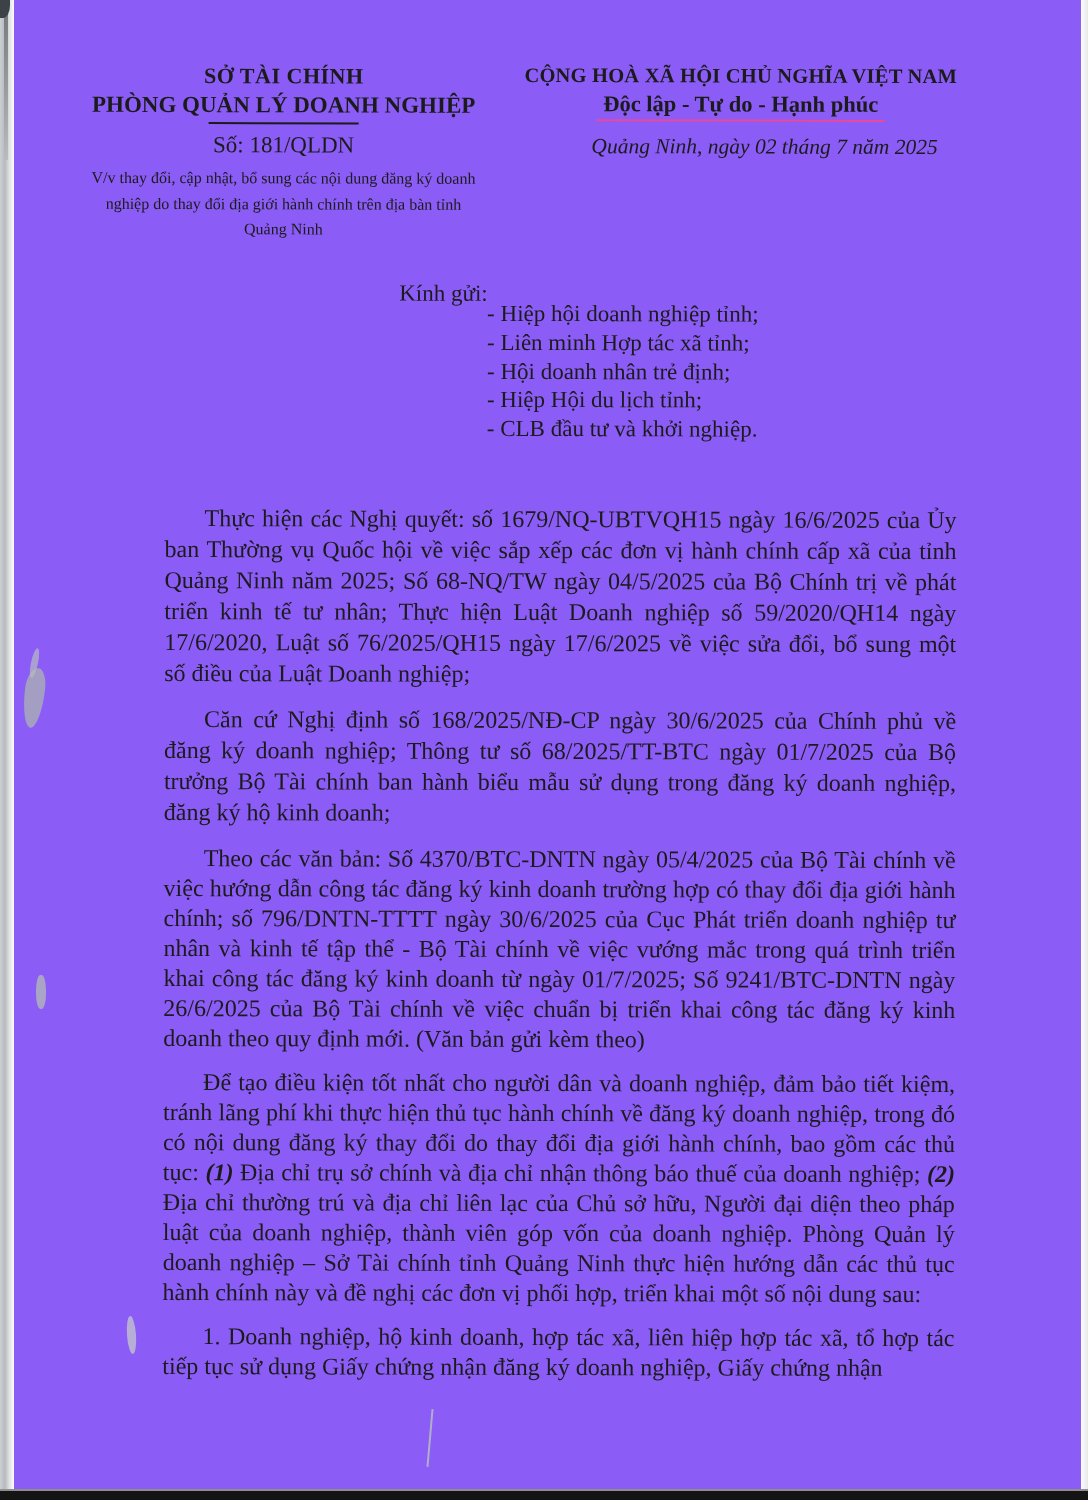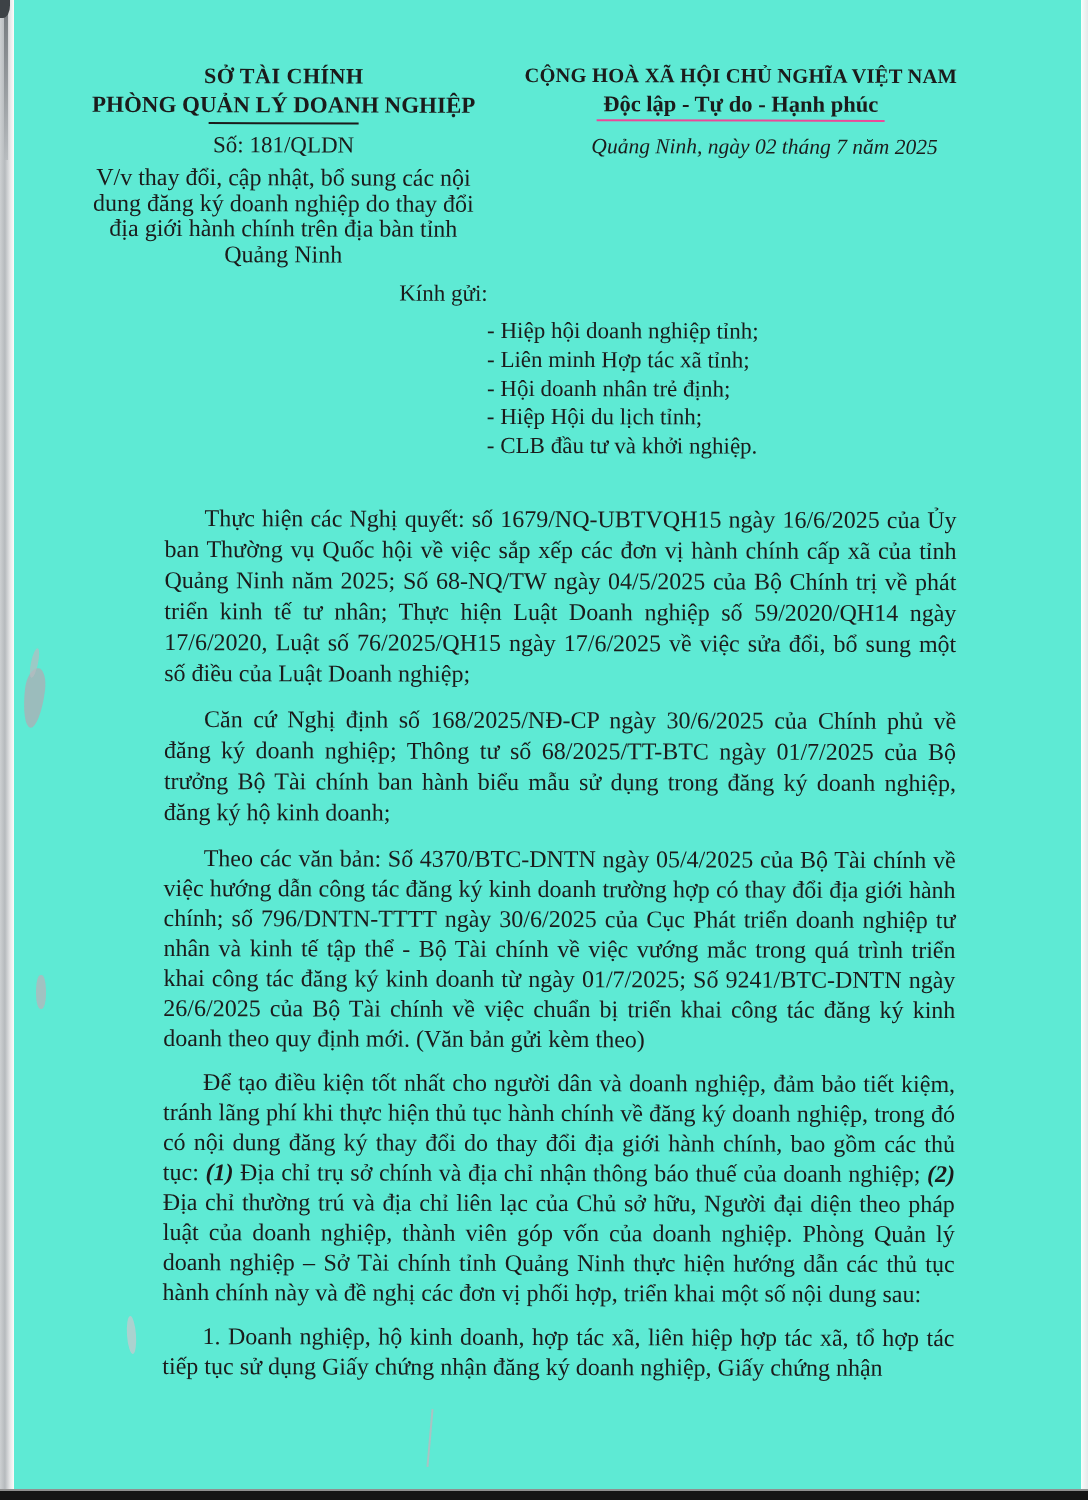--- a/index.html
+++ b/index.html
@@ -2,21 +2,21 @@
 <html lang="vi"><head>
 <meta charset="utf-8">
 <style>
   html, body { margin: 0; padding: 0; }
   body {
     width: 1088px; height: 1500px; overflow: hidden;
     background: #fbfbfa;
     font-family: "Liberation Serif", "DejaVu Serif", serif;
     color: #1b1b1b;
   }
-  .page { position: relative; width: 1088px; height: 1500px; background: #5eead4; }
+  .page { position: relative; width: 1088px; height: 1500px; background: #8b5cf6; }
 
   
   .edge-left {
     position: absolute; left: 0; top: 0; width: 14px; height: 100%;
     background: linear-gradient(to right, #cdd0d2 0%, #b6babd 35%, #e4e5e6 70%, #fcfcfb 100%);
   }
   .edge-left-dark {
     position: absolute; left: 4px; top: 0; width: 4px; height: 160px;
     background: linear-gradient(#63686c, #b6babd); opacity: .85;
   }
@@ -57,37 +57,37 @@
   
   .content { position: absolute; left: 0; top: 0; width: 100%; height: 100%; transform: rotate(0.15deg); }
 
   .header-left {
     position: absolute; left: 58px; top: 64px; width: 448px; text-align: center;
   }
   .agency-top { font-weight: bold; font-size: 22px; letter-spacing: .5px; }
   .agency-main { font-weight: bold; font-size: 23px; margin-top: 3px; }
   .rule-left { width: 150px; border-bottom: 2px solid #1b1b1b; margin: 4px auto 8px auto; }
   .doc-number { font-size: 23px; }
-  .doc-subject { font-size: 24px; line-height: 25.5px; width: 392px; margin: 7px auto 16px auto; }
+  .doc-subject { font-size: 16px; line-height: 25.5px; width: 392px; margin: 7px auto 16px auto; }
 
   .header-right {
     position: absolute; left: 500px; top: 64px; width: 478px; text-align: center;
   }
   .country { font-weight: bold; font-size: 20.5px; letter-spacing: .2px; }
   .motto {
     display: inline-block; font-weight: bold; font-size: 22.5px;
     border-bottom: 2px solid #ec4899; padding: 1px 6px 2px 6px; margin-top: 3px;
   }
   .place-date { font-style: italic; font-size: 21.5px; margin-top: 13px; margin-left: 48px; }
 
   .salutation {
     position: absolute; left: 398px; top: 281px; font-size: 23px;
   }
   .recipient-list {
-    position: absolute; left: 486px; top: 317px; font-size: 23px; line-height: 28.8px;
+    position: absolute; left: 486px; top: 300px; font-size: 23px; line-height: 28.8px;
   }
 
   .body-text {
     position: absolute; left: 164px; top: 504px; width: 792px;
     font-size: 24px; line-height: 31px; text-align: justify;
   }
   .body-text p { margin: 0 0 15px 0; text-indent: 40px; }
   .body-text p.tight { line-height: 30px; margin-bottom: 14px; }
   .italic { }
   .bi { font-weight: bold; font-style: italic; }

